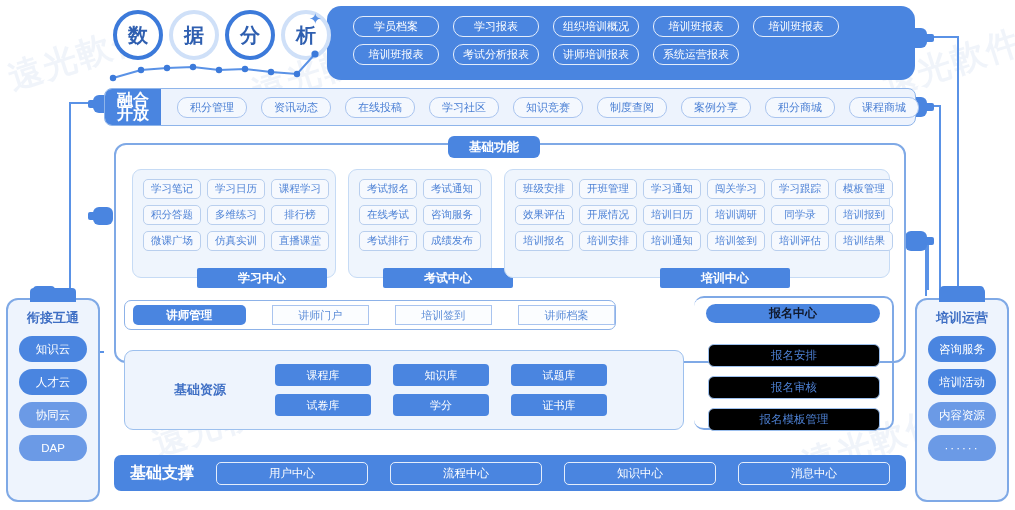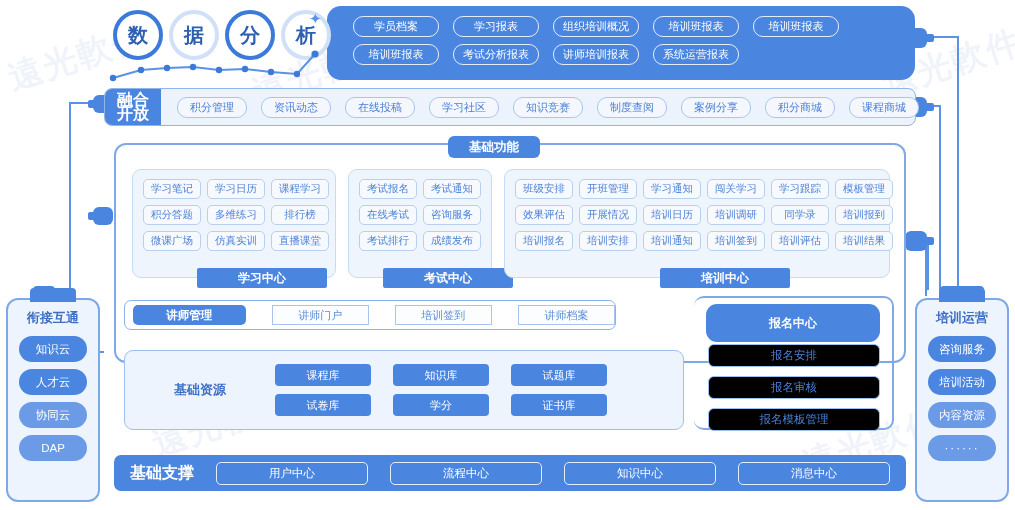--- a/index.html
+++ b/index.html
@@ -150,21 +150,21 @@
   .res-label {
     width: 150px; text-align: center; color: #3f6fc4;
     font-size: 13px; font-weight: bold;
   }
   .res-grid { display: grid; grid-template-columns: repeat(3, 96px); gap: 8px 22px; }
   .res-grid .chip-fill { height: 22px; border-radius: 4px; font-size: 11px; }
 
   
   .signup-head {
     position: absolute; left: 706px; top: 304px;
-    width: 174px; height: 38px; background: #4a85e0; color: #ffffff;
+    width: 174px; height: 19px; background: #4a85e0; color: #0f172a;
     border-radius: 11px; font-size: 12px; font-weight: bold;
     display: flex; align-items: center; justify-content: center;
   }
   .signup-list {
     position: absolute; left: 708px; top: 344px;
     display: flex; flex-direction: column; gap: 9px;
   }
   .signup-list .chip-outline-blue {
     width: 172px; height: 23px; border-radius: 6px;
     border-color: #9dc0ee; color: #4e82d6; font-size: 11.5px;

